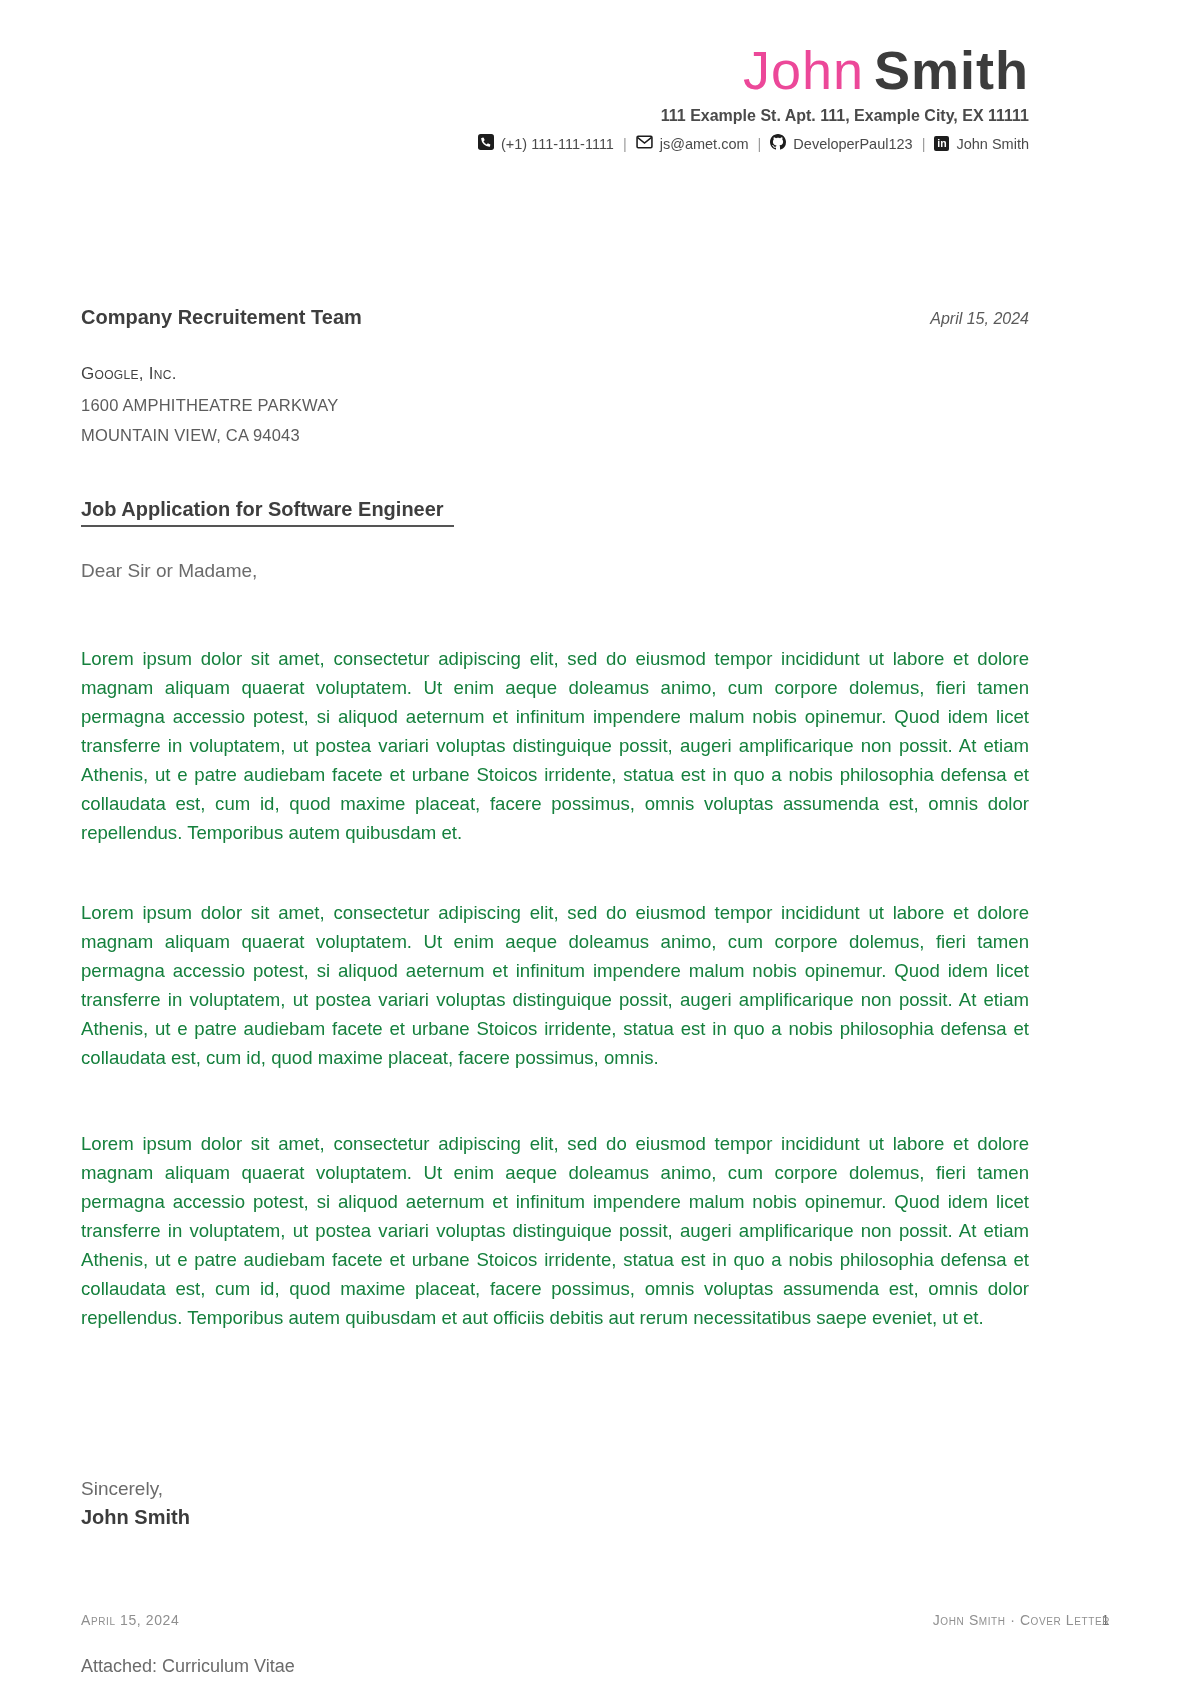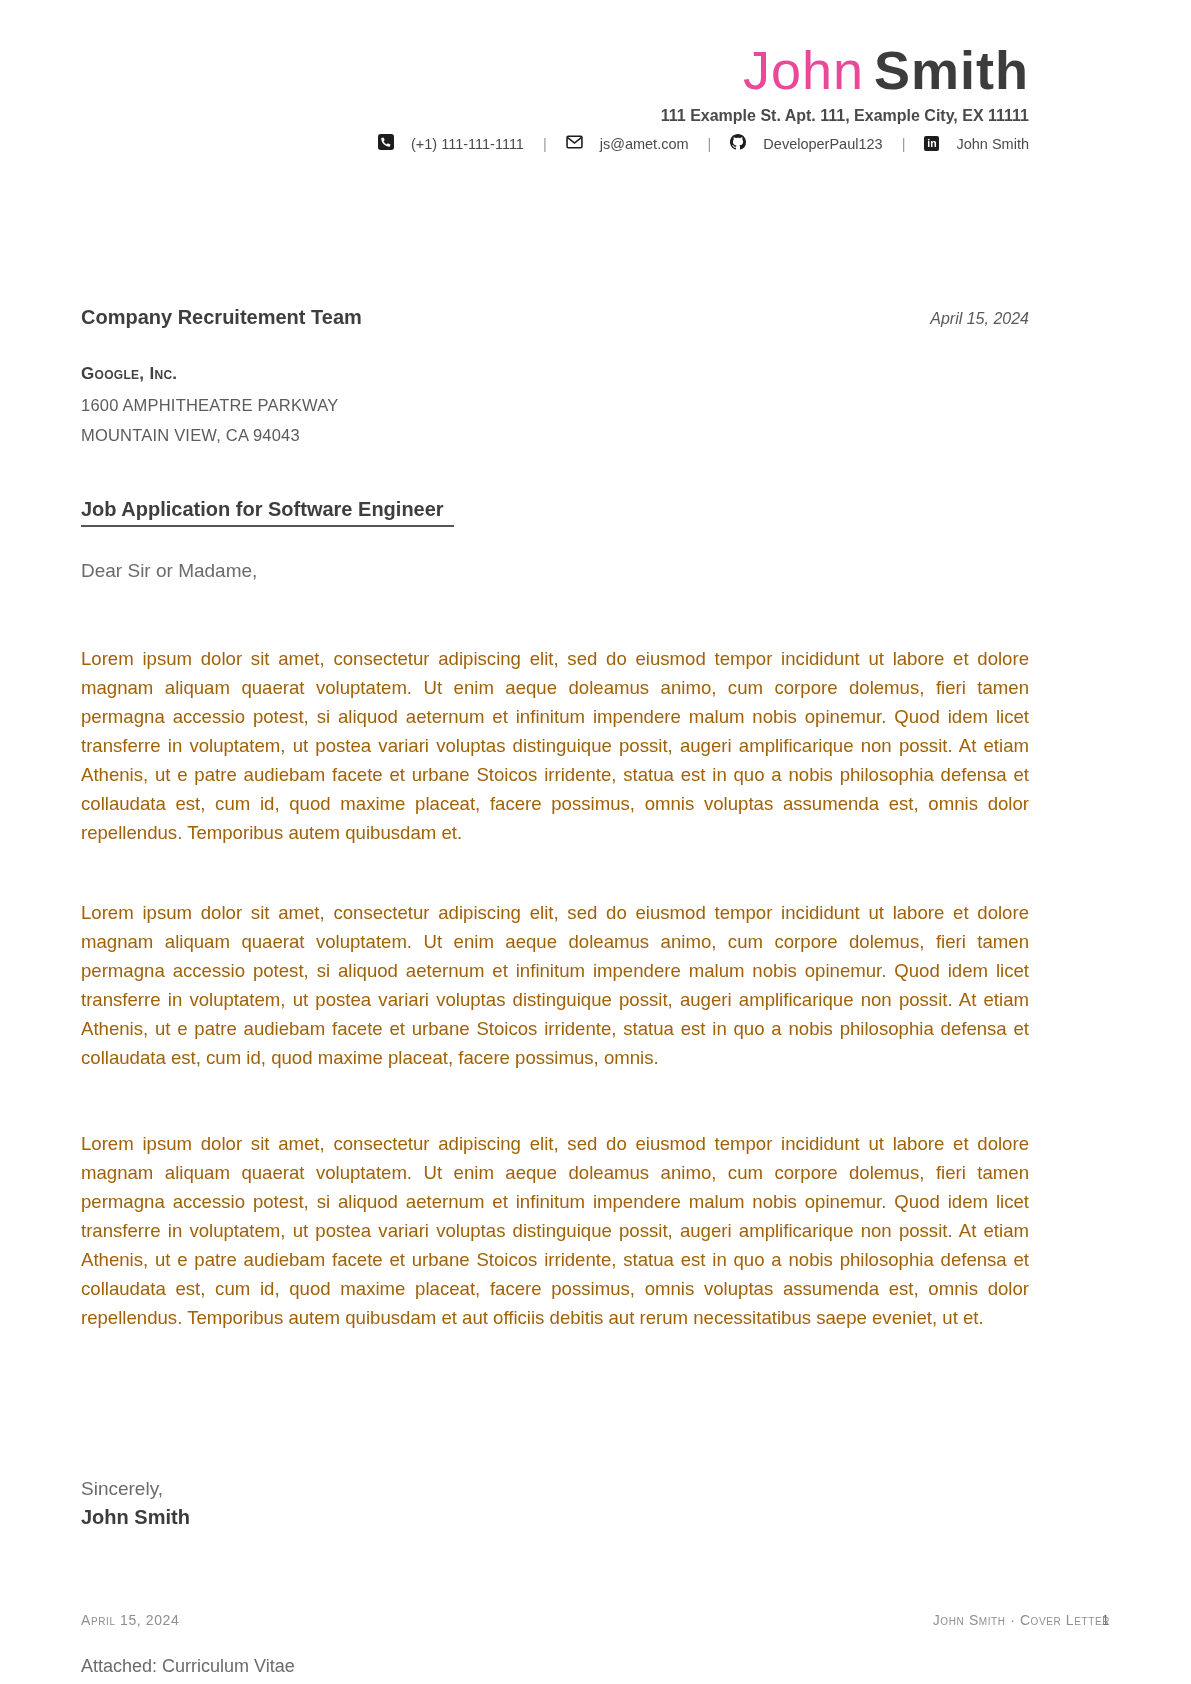--- a/index.html
+++ b/index.html
@@ -13,46 +13,46 @@
   
   .header{position:absolute;top:40px;right:162px;left:81px;text-align:right;}
   .name{font-size:54px;line-height:60px;letter-spacing:1px;}
   .first-name{color:#ec4899;font-weight:300;}
   .last-name{color:#3c3c3c;font-weight:700;margin-left:10px;}
   .subtitle{
     margin-top:10px;font-size:16px;font-weight:600;color:#3143c4;
     font-variant:small-caps;letter-spacing:.4px;
   }
   .addr{margin-top:7px;font-size:16px;font-weight:700;color:#4a4a4a;}
-  .contact{margin-top:9px;font-size:14.5px;color:#4a4a4a;display:flex;justify-content:flex-end;align-items:center;gap:17px;}
+  .contact{margin-top:9px;font-size:14.5px;color:#4a4a4a;display:flex;justify-content:flex-end;align-items:center;gap:7px;}
   .contact .sep{color:#9a9a9a;padding:0 2px;}
   .ic{display:inline-block;vertical-align:-2px;}
   .li-badge{
     display:inline-flex;align-items:center;justify-content:center;
     width:15px;height:15px;background:#1d1d1d;border-radius:2px;
     color:#fff;font-size:10.5px;font-weight:700;line-height:1;
   }
   
   .recipient-row{position:absolute;top:306px;left:81px;right:162px;display:flex;justify-content:space-between;align-items:baseline;}
   .recipient-name{font-size:20px;font-weight:700;color:#3e3e3e;}
   .letter-date{font-size:16px;font-style:italic;color:#5a5a5a;}
-  .company{position:absolute;top:364px;left:81px;font-size:17px;color:#414141;font-variant:small-caps;font-weight:700;letter-spacing:.3px;}
+  .company{position:absolute;top:364px;left:81px;font-size:17px;color:#414141;font-variant:small-caps;font-weight:400;letter-spacing:.3px;}
   .company-addr{position:absolute;left:81px;font-size:16.5px;color:#5c5c5c;text-transform:uppercase;letter-spacing:.2px;}
   .ca1{top:396px;} .ca2{top:426px;}
   
   .subject{position:absolute;top:498px;left:81px;}
   .subject span{
     display:inline-block;font-size:20px;font-weight:700;color:#3e3e3e;
     border-bottom:2px solid #555;padding:0 10px 4px 0;
   }
   
   .greeting{position:absolute;top:560px;left:81px;font-size:19px;color:#6b6b6b;}
   .para{
     position:absolute;left:81px;width:948px;
-    font-size:18.6px;line-height:29px;color:#a16207;font-weight:300;
+    font-size:18.6px;line-height:29px;color:#15803d;font-weight:300;
     text-align:justify;
   }
   .p1{top:644px;} .p2{top:898px;} .p3{top:1129px;}
   .closing{position:absolute;top:1478px;left:81px;font-size:19px;color:#6b6b6b;}
   .signature{position:absolute;top:1506px;left:81px;font-size:20px;font-weight:700;color:#3c3c3c;}
   .attached{position:absolute;top:1656px;left:81px;font-size:18px;color:#6b6b6b;}
   
   .footer{
     position:absolute;top:1612px;left:81px;right:81px;
     display:flex;justify-content:space-between;align-items:baseline;

